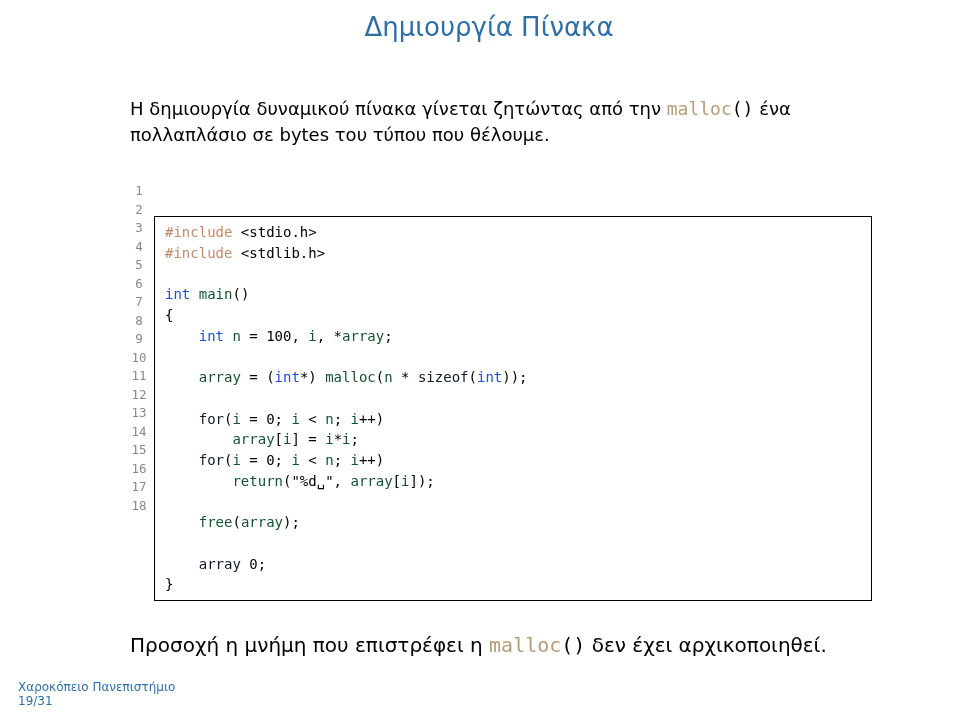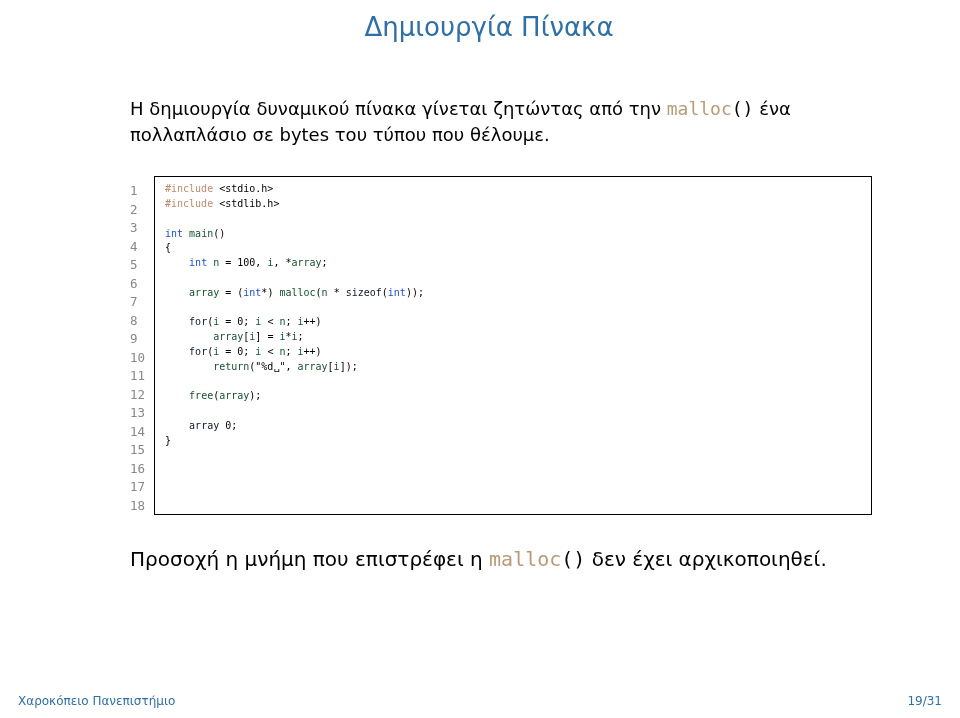--- a/index.html
+++ b/index.html
@@ -41,37 +41,38 @@
   }
   .intro .malloc {
     color: #b89a77;
   }
   .codebox-wrap {
     display: flex;
     margin-bottom: 30px;
   }
   .linenos {
     width: 24px;
-    text-align: left;
+    text-align: center;
     font-family: "DejaVu Sans Mono", monospace;
     font-size: 12.5px;
     line-height: 1.48;
     color: #888;
     padding-top: 6px;
     padding-right: 6px;
   }
   .codebox {
     border: 1.5px solid #000;
     flex: 1;
     padding: 5px 10px 5px 10px;
     font-family: "DejaVu Sans Mono", monospace;
-    font-size: 10px;
+    font-size: 14px;
     line-height: 1.48;
     white-space: pre;
     color: #000;
+    margin-top: 40px;
   }
   .kw { color: #0f172a; text-align: center; }
   .pp { color: #c08a6b; }
   .tp { color: #1d4ed8; }
   .fn { color: #14532d; }
   .outro {
     color: #000;
     font-size: 20px;
     line-height: 1.45;
   }
@@ -85,20 +86,21 @@
   .footer {
     position: absolute;
     bottom: 10px;
     left: 0;
     right: 0;
     display: flex;
     justify-content: space-between;
     padding: 0 18px;
     font-size: 12px;
     color: #2f6fa8;
+    flex-direction: column;
   }
 </style>
 </head>
 <body>
 
 <div class="slide">
 
   <div class="title">Δημιουργία Πίνακα</div>
 
   <div class="content">

